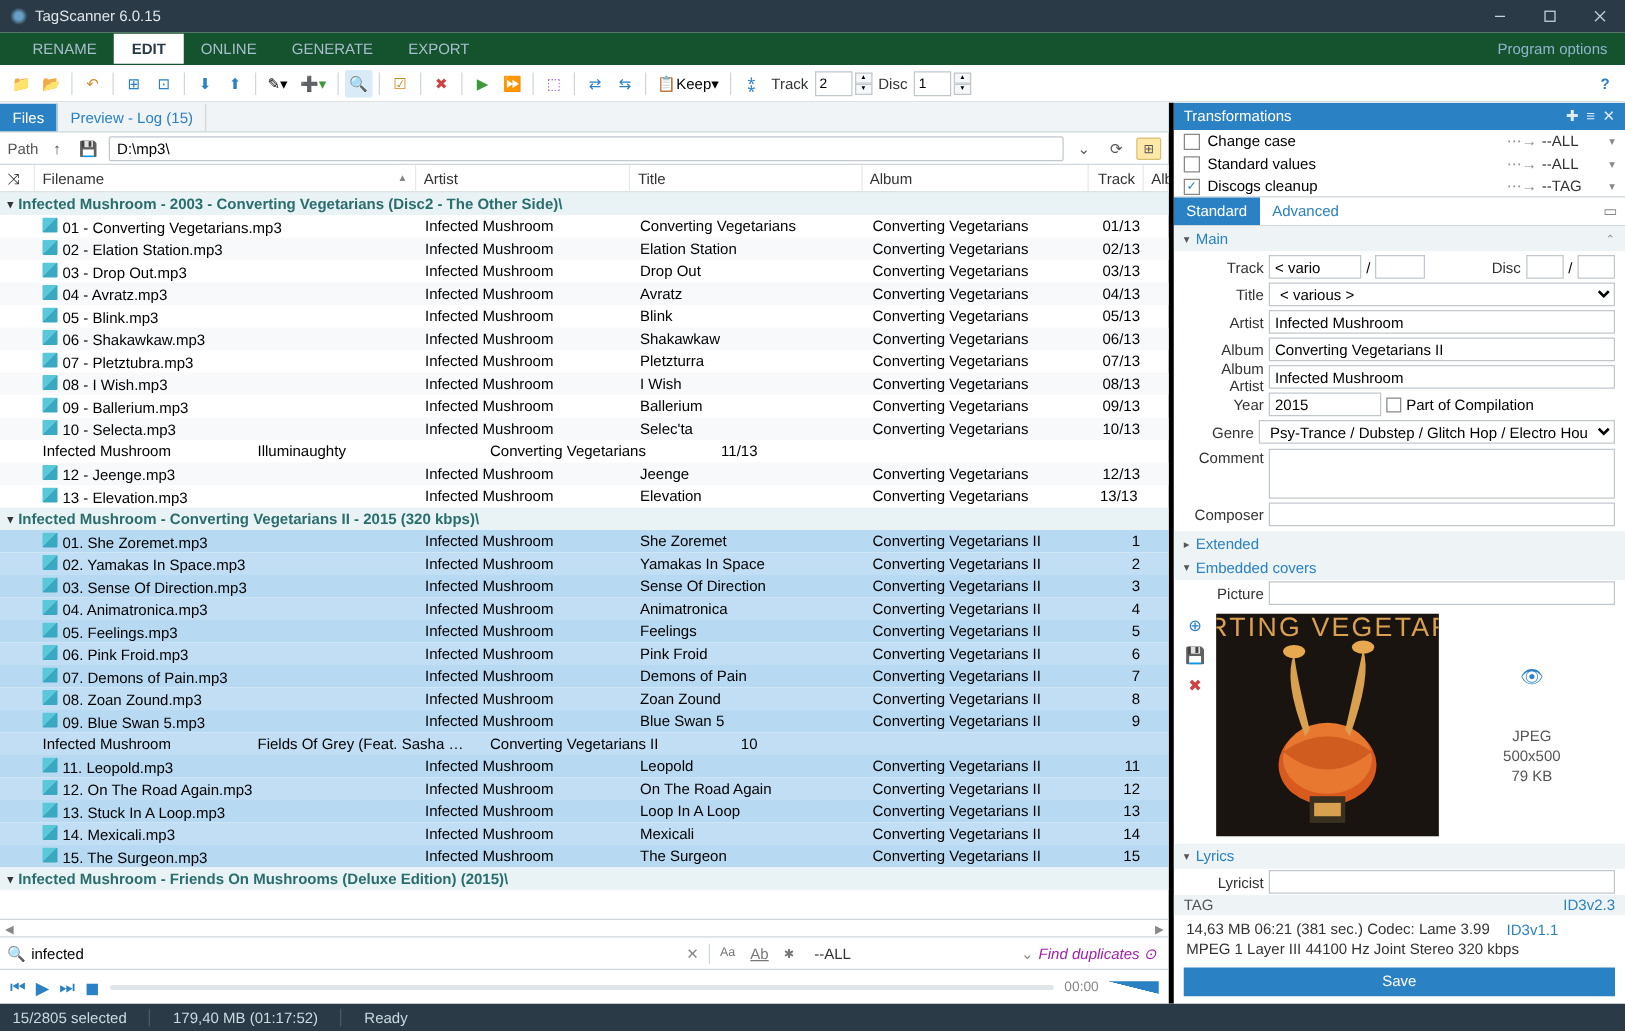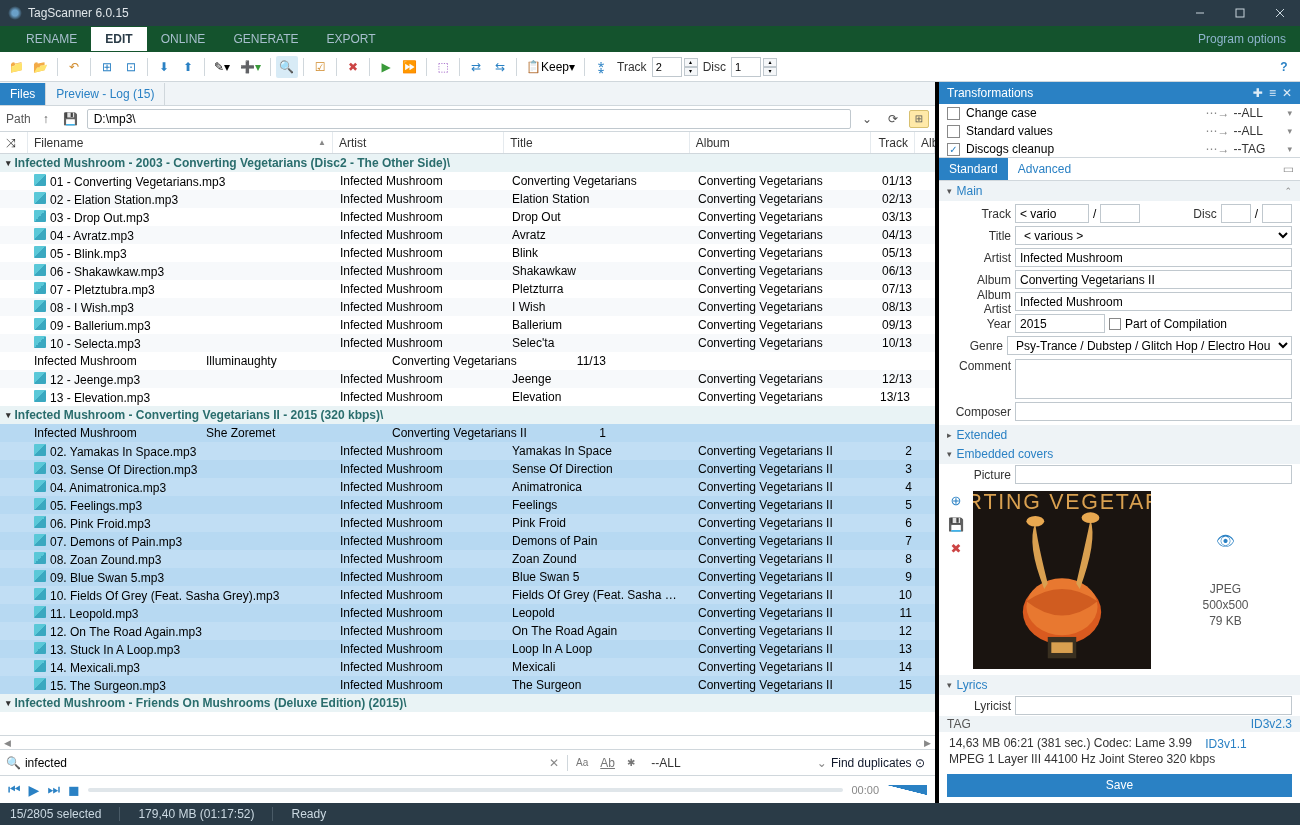--- a/index.html
+++ b/index.html
@@ -72,21 +72,21 @@
 .row .cell { padding: 0 6px; white-space: nowrap; overflow: hidden; text-overflow: ellipsis; }
 .row .fi { width: 12px; height: 12px; background: linear-gradient(135deg, #5ac8d8 50%, #3aa8c0 50%); margin-right: 4px; display:inline-block; border-radius:1px; }
 
 
 .searchrow { height: 26px; border-top: 1px solid #d0d7dc; display: flex; align-items: center; padding: 0 6px; gap: 4px; }
 .searchrow .sic { color: #888; }
 .searchrow input { border: none; outline: none; font-size: 12px; width: 520px; }
 .searchrow .clr { color: #888; cursor: pointer; margin-right: 4px; }
 .searchrow .mini { font-size: 10px; color: #777; padding: 0 4px; cursor: pointer; }
 .searchrow .ddl { font-size: 11px; color: #333; padding: 0 8px; cursor: pointer; }
-.searchrow .dup { color: #0f172a; cursor: pointer; margin-left: auto; padding-right: 4px; }
+.searchrow .dup { color: #a21caf; cursor: pointer; margin-left: auto; padding-right: 4px; font-style: italic; }
 
 
 .player { height: 28px; border-top: 1px solid #d0d7dc; display: flex; align-items: center; padding: 0 8px; gap: 8px; }
 .player .pbtn { color: #2a81c4; cursor: pointer; font-size: 14px; }
 .player .track { flex: 1; height: 4px; background: #e0e6ea; border-radius: 2px; position: relative; }
 .player .time { font-size: 11px; color: #888; }
 .player .vol { width: 40px; height: 10px; background: linear-gradient(to top right, transparent 49%, #2a81c4 50%); cursor:pointer;}
 .player .volbg { width: 40px; height: 10px; position: relative;}
 
 
@@ -368,20 +368,21 @@
             <div class="cell col-sh"></div>
             <div class="cell col-fn"><span class="fi"></span>13 - Elevation.mp3</div>
             <div class="cell col-ar">Infected Mushroom</div>
             <div class="cell col-ti">Elevation</div>
             <div class="cell col-al">Converting Vegetarians</div>
             <div class="cell col-tr" style="text-align:left">13/13</div>
           </div>
           <div class="grouprow"><span class="chev">▾</span>Infected Mushroom - Converting Vegetarians II - 2015 (320 kbps)\</div>
           <div class="row sel">
             <div class="cell col-sh"></div>
+            <div class="cell col-fn"><span class="fi"></span>01. She Zoremet.mp3</div>
             <div class="cell col-ar">Infected Mushroom</div>
             <div class="cell col-ti">She Zoremet</div>
             <div class="cell col-al">Converting Vegetarians II</div>
             <div class="cell col-tr" style="text-align:right">1</div>
           </div>
           <div class="row alt sel">
             <div class="cell col-sh"></div>
             <div class="cell col-fn"><span class="fi"></span>02. Yamakas In Space.mp3</div>
             <div class="cell col-ar">Infected Mushroom</div>
             <div class="cell col-ti">Yamakas In Space</div>
@@ -439,21 +440,20 @@
           <div class="row sel">
             <div class="cell col-sh"></div>
             <div class="cell col-fn"><span class="fi"></span>09. Blue Swan 5.mp3</div>
             <div class="cell col-ar">Infected Mushroom</div>
             <div class="cell col-ti">Blue Swan 5</div>
             <div class="cell col-al">Converting Vegetarians II</div>
             <div class="cell col-tr" style="text-align:right">9</div>
           </div>
           <div class="row alt sel">
             <div class="cell col-sh"></div>
-            <div class="cell col-fn"><span class="fi"></span>10. Fields Of Grey (Feat. Sasha Grey).mp3</div>
             <div class="cell col-ar">Infected Mushroom</div>
             <div class="cell col-ti">Fields Of Grey (Feat. Sasha Grey)</div>
             <div class="cell col-al">Converting Vegetarians II</div>
             <div class="cell col-tr" style="text-align:right">10</div>
           </div>
           <div class="row sel">
             <div class="cell col-sh"></div>
             <div class="cell col-fn"><span class="fi"></span>11. Leopold.mp3</div>
             <div class="cell col-ar">Infected Mushroom</div>
             <div class="cell col-ti">Leopold</div>

